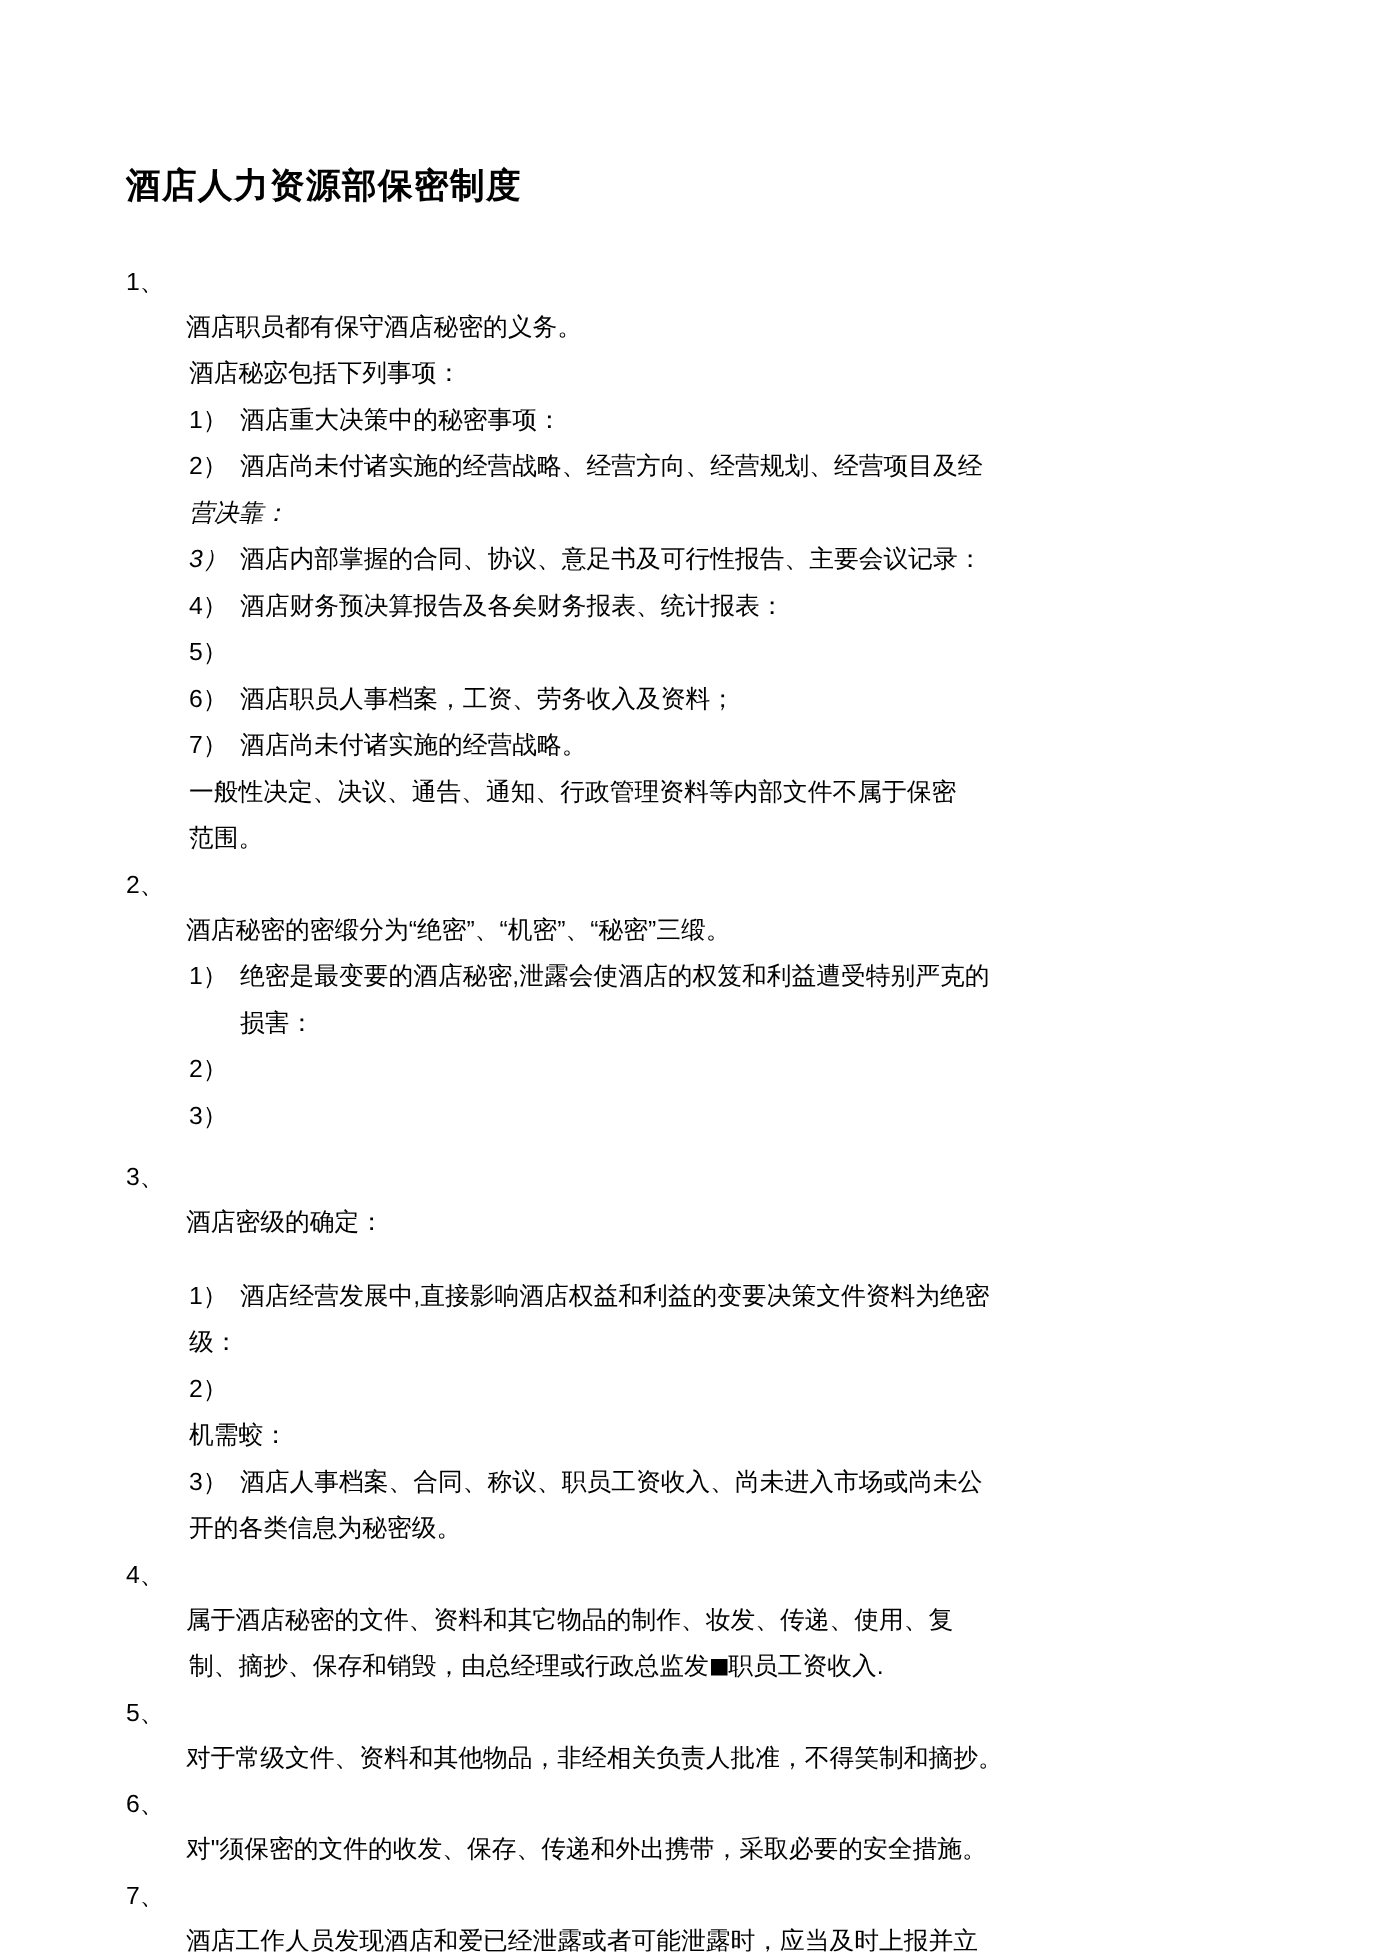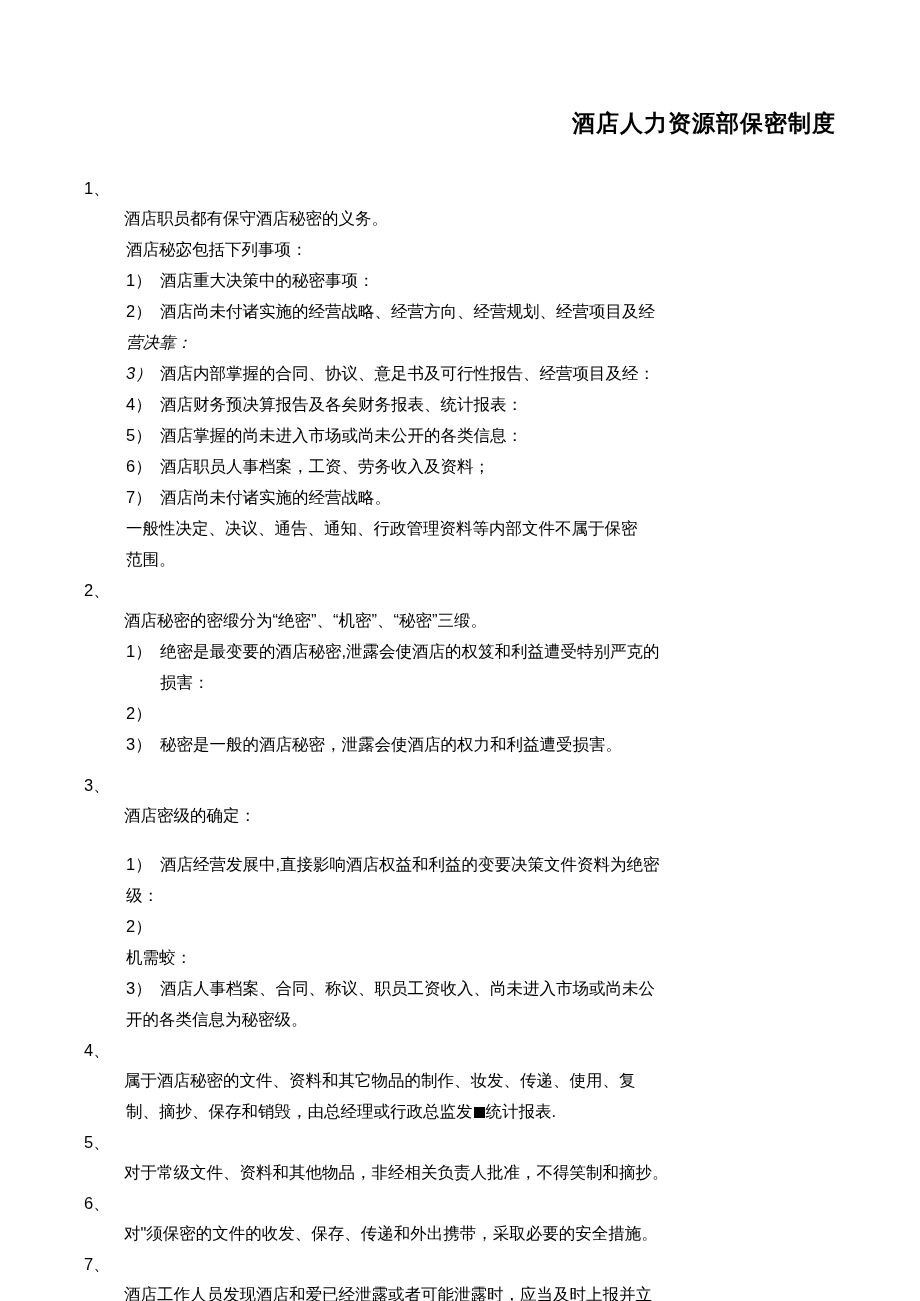--- a/index.html
+++ b/index.html
@@ -16,21 +16,21 @@
     overflow: hidden;
   }
   .page {
     width: 920px;
     height: 1301px;
     box-sizing: border-box;
     padding: 108px 84px 40px 84px;
     position: relative;
   }
   .doc-title {
-    text-align: right;
+    text-align: left;
     font-size: 23px;
     font-weight: bold;
     letter-spacing: 1px;
     margin: 0 0 34px 0;
     font-family: "Liberation Sans", "DejaVu Sans", sans-serif;
   }
   .body-block {
     font-size: 16.5px;
     line-height: 31px;
     font-family: "Liberation Sans", "DejaVu Sans", sans-serif;
@@ -103,29 +103,28 @@
       <span class="num">1）</span>
       <span class="txt">酒店重大决策中的秘密事项：</span>
     </div>
     <div class="lvl2">
       <span class="num">2）</span>
       <span class="txt">酒店尚未付诸实施的经营战略、经营方向、经营规划、经营项目及经</span>
     </div>
     <div class="italic-line">营决靠：</div>
     <div class="lvl2" style="font-style:italic">
       <span class="num">3）</span>
-      <span class="txt" style="font-style:normal">酒店内部掌握的合同、协议、意足书及可行性报告、经营项目及经：</span>
+      <span class="txt" style="font-style:normal">酒店内部掌握的合同、协议、意足书及可行性报告、主要会议记录：</span>
     </div>
     <div class="lvl2">
       <span class="num">4）</span>
       <span class="txt">酒店财务预决算报告及各矣财务报表、统计报表：</span>
     </div>
     <div class="lvl2">
       <span class="num">5）</span>
-      <span class="txt">酒店掌握的尚未进入市场或尚未公开的各类信息：</span>
     </div>
     <div class="lvl2">
       <span class="num">6）</span>
       <span class="txt">酒店职员人事档案，工资、劳务收入及资料；</span>
     </div>
     <div class="lvl2">
       <span class="num">7）</span>
       <span class="txt">酒店尚未付诸实施的经营战略。</span>
     </div>
     <div class="plain-indent">一般性决定、决议、通告、通知、行政管理资料等内部文件不属于保密</div>
@@ -138,21 +137,20 @@
     <div class="lvl2">
       <span class="num">1）</span>
       <span class="txt">绝密是最变要的酒店秘密,泄露会使酒店的权笈和利益遭受特别严克的</span>
     </div>
     <div class="sub-indent">损害：</div>
     <div class="lvl2">
       <span class="num">2）</span>
     </div>
     <div class="lvl2">
       <span class="num">3）</span>
-      <span class="txt">秘密是一般的酒店秘密，泄露会使酒店的权力和利益遭受损害。</span>
     </div>
 
     <div class="gap-sm"></div>
 
     <div class="lvl1">
       <span class="num">3、</span>
       <span class="txt">酒店密级的确定：</span>
     </div>
     <div class="gap-md"></div>
     <div class="lvl2">
@@ -167,21 +165,21 @@
     <div class="lvl2">
       <span class="num">3）</span>
       <span class="txt">酒店人事档案、合同、称议、职员工资收入、尚未进入市场或尚未公</span>
     </div>
     <div class="plain-indent">开的各类信息为秘密级。</div>
 
     <div class="lvl1">
       <span class="num">4、</span>
       <span class="txt">属于酒店秘密的文件、资料和其它物品的制作、妆发、传递、使用、复</span>
     </div>
-    <div class="plain-indent"><span>制、摘抄、保存和销毁，由总经理或行政总监发</span><span class="blk-mark"></span><span>统计报表.</span></div>
+    <div class="plain-indent"><span>制、摘抄、保存和销毁，由总经理或行政总监发</span><span class="blk-mark"></span><span>职员工资收入.</span></div>
 
     <div class="lvl1">
       <span class="num">5、</span>
       <span class="txt">对于常级文件、资料和其他物品，非经相关负责人批准，不得笑制和摘抄。</span>
     </div>
 
     <div class="lvl1">
       <span class="num">6、</span>
       <span class="txt">对"须保密的文件的收发、保存、传递和外出携带，采取必要的安全措施。</span>
     </div>

